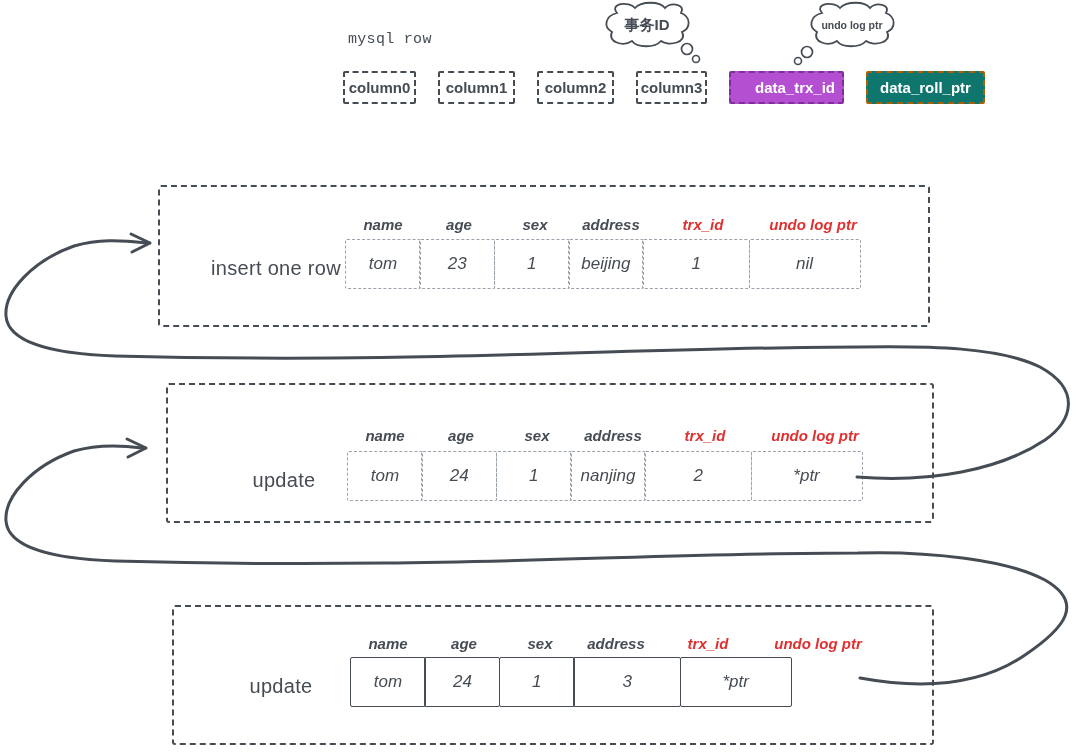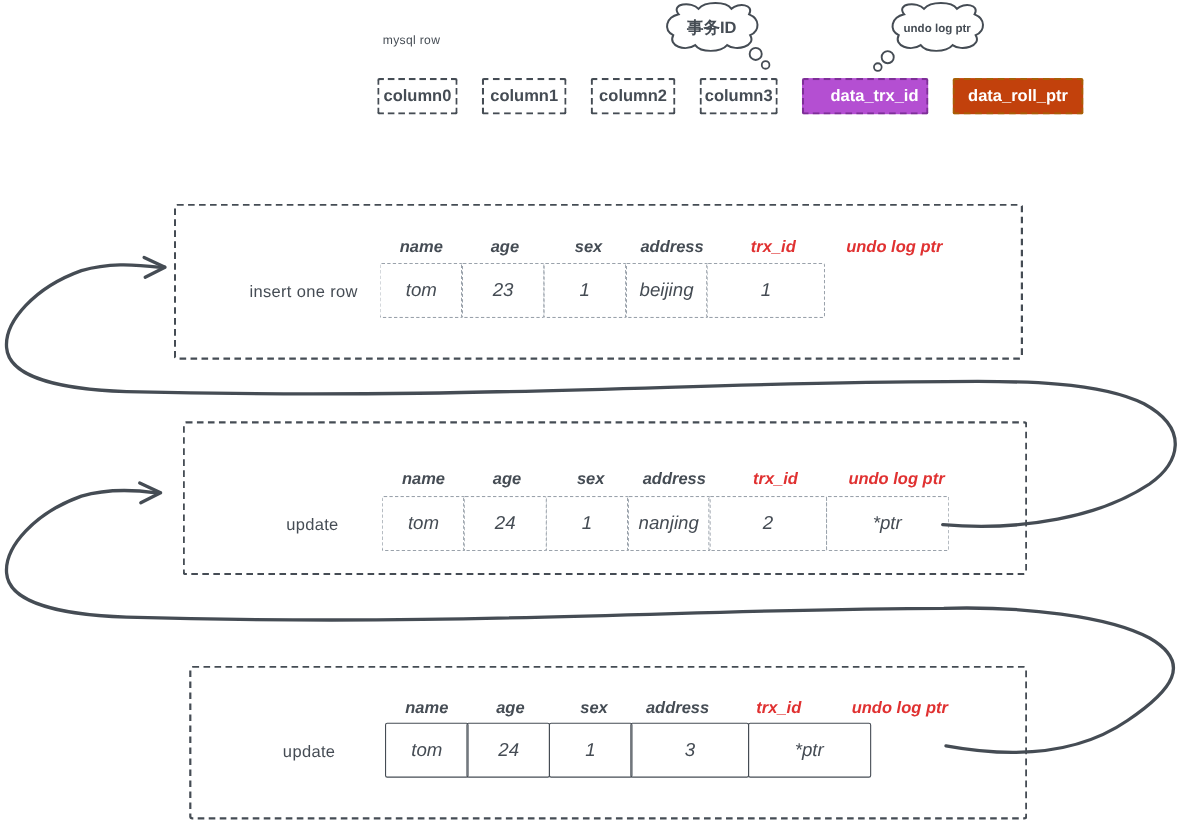--- a/index.html
+++ b/index.html
@@ -3,36 +3,36 @@
 <meta charset="utf-8">
 <style>
   html,body{margin:0;padding:0;background:#fff;}
   #canvas{
     position:relative;width:1080px;height:752px;background:#ffffff;
     font-family:"Liberation Sans", sans-serif;color:#454c54;overflow:hidden;
   }
   .abs{position:absolute;}
   .hand{letter-spacing:.3px;font-weight:500;}
   
-  .top-label{font-size:11px;color:#454c54;}
+  .top-label{font-size:15px;color:#454c54;font-family:Liberation Mono, monospace;}
   .toprow{display:flex;gap:24px;}
   .toprow .tcell{
     height:33px;display:flex;align-items:center;justify-content:center;
     border:2px dashed #454c54;font-size:15px;font-weight:600;color:#454c54;
     box-sizing:border-box;margin-right:-2px;background:#fff;border-radius:2px;
   }
   .t0{width:73px}.t1{width:77px}.t2{width:77px}.t3{width:71px}.t4{width:115px}.t5{width:119px}
   .tcell.purple{background:#b44fd2;color:#fff;border-color:#7e2f98;padding-left:17px;}
-  .tcell.orange{background:#c2410c;color:#fff;border-color:#a85f05;}
+  .tcell.orange{background:#0f766e;color:#fff;border-color:#a85f05;}
   
   .obox{
     border:2.6px dashed #454c54;border-radius:3px;box-sizing:border-box;background:transparent;
   }
   .rowlabel{
-    font-size:15px;color:#454c54;text-align:center;font-weight:500;
+    font-size:20px;color:#454c54;text-align:center;font-weight:500;
   }
   .hrow,.crow{display:flex;font-style:italic;}
   .hcell{
     display:flex;align-items:flex-end;justify-content:center;
     font-size:15px;font-weight:600;color:#454c54;height:24px;box-sizing:border-box;
   }
   .red{color:#e03131;}
   .crow .cell{
     height:50px;display:flex;align-items:center;justify-content:center;
     font-size:17px;font-weight:500;color:#454c54;box-sizing:border-box;border-radius:2px;
@@ -69,20 +69,21 @@
     <div class="hcell c3">address</div>
     <div class="hcell c4 red">trx_id</div>
     <div class="hcell c5 red">undo log ptr</div>
   </div>
   <div class="abs crow dashedrow" style="left:345px;top:239px;">
     <div class="cell c0">tom</div>
     <div class="cell c1">23</div>
     <div class="cell c2">1</div>
     <div class="cell c3">beijing</div>
     <div class="cell c4">1</div>
+    <div class="cell c5">nil</div>
   </div>
 
   <div class="abs obox" style="left:166px;top:383px;width:768px;height:140px;"></div>
   <div class="abs rowlabel hand" style="left:204px;top:469px;width:160px;">update</div>
   <div class="abs hrow" style="left:347px;top:420px;">
     <div class="hcell c0">name</div>
     <div class="hcell c1">age</div>
     <div class="hcell c2">sex</div>
     <div class="hcell c3">address</div>
     <div class="hcell c4 red">trx_id</div>

